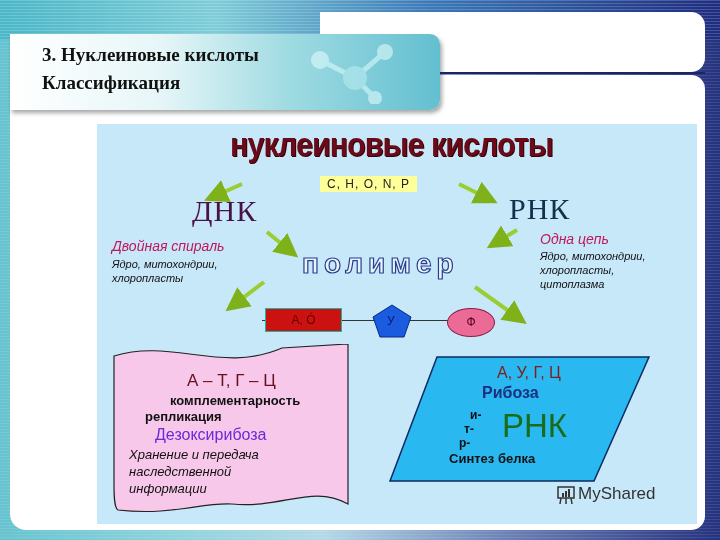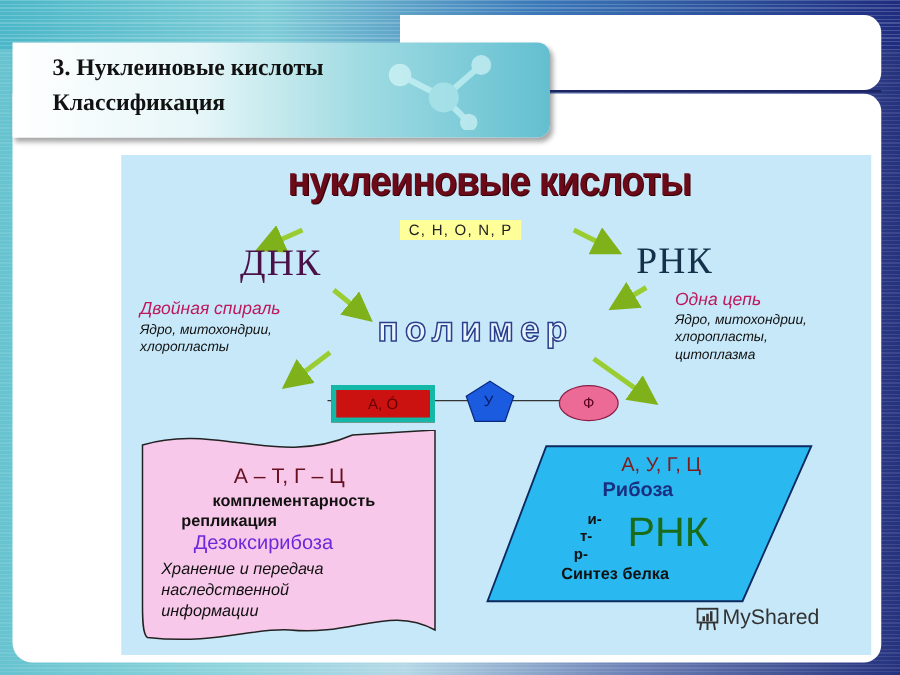--- a/index.html
+++ b/index.html
@@ -27,21 +27,21 @@
   .main-title { left:133px; top:2px; font-size:33px; font-weight:bold; color:#6b0a18; letter-spacing:-1px; transform:scaleX(0.92); transform-origin:left top;
     text-shadow:1px 1px 0 #3a0008; }
   .elements { left:223px; top:52px; background:#ffff99; padding:1px 7px; font-size:12px; color:#222; letter-spacing:1px; }
   .dnk { left:95px; top:70px; font-family:"Liberation Serif", serif; font-size:30px; color:#4a1048; letter-spacing:1px; }
   .rnk { left:412px; top:68px; font-family:"Liberation Serif", serif; font-size:30px; color:#14304a; letter-spacing:1px; }
   .it-head { font-style:italic; font-size:14px; color:#be185d; }
   .it-small { font-style:italic; font-size:11px; color:#111; line-height:13px; }
   .polimer { left:205px; top:124px; font-size:28px; font-weight:bold; letter-spacing:5px; color:#e8f4ff; -webkit-text-stroke:1.2px #2a3f8c; }
   .monomer { left:203px; top:158px; font-size:15px; color:#111; }
   .bond-line { position:absolute; left:165px; top:196px; width:220px; height:1px; background:#333; }
-  .red-rect { left:168px; top:184px; width:75px; height:22px; background:#cc1111; border:4px solid #14b8a6; color:#660000; font-size:12px; text-align:center; line-height:22px; }
+  .red-rect { left:168px; top:184px; width:75px; height:22px; background:#cc1111; border:1px solid #14b8a6; color:#660000; font-size:12px; text-align:center; line-height:22px; }
   .pentagon { left:275px; top:180px; width:40px; height:34px; }
   .circle-f { left:350px; top:184px; width:46px; height:27px; border-radius:50%; background:#ec6a96; border:1px solid #8a1f45; color:#5a0020; font-size:12px; text-align:center; line-height:27px; }
   .pink-scroll { position:absolute; left:15px; top:220px; width:240px; height:170px; }
   .pair { left:90px; top:247px; font-size:17px; color:#661020; font-weight:normal; }
   .bold13 { font-weight:bold; font-size:13px; color:#111; }
   .dezox { left:58px; top:302px; font-size:16px; color:#6d28d9; }
   .it-body { font-style:italic; font-size:13px; color:#111; line-height:16px; }
   .para { position:absolute; left:290px; top:230px; width:265px; height:130px; }
   .augc { left:400px; top:240px; font-weight:normal; font-size:16px; color:#7f1d1d; }
   .riboza { left:385px; top:260px; font-weight:bold; font-size:16px; color:#1a2f80; }

